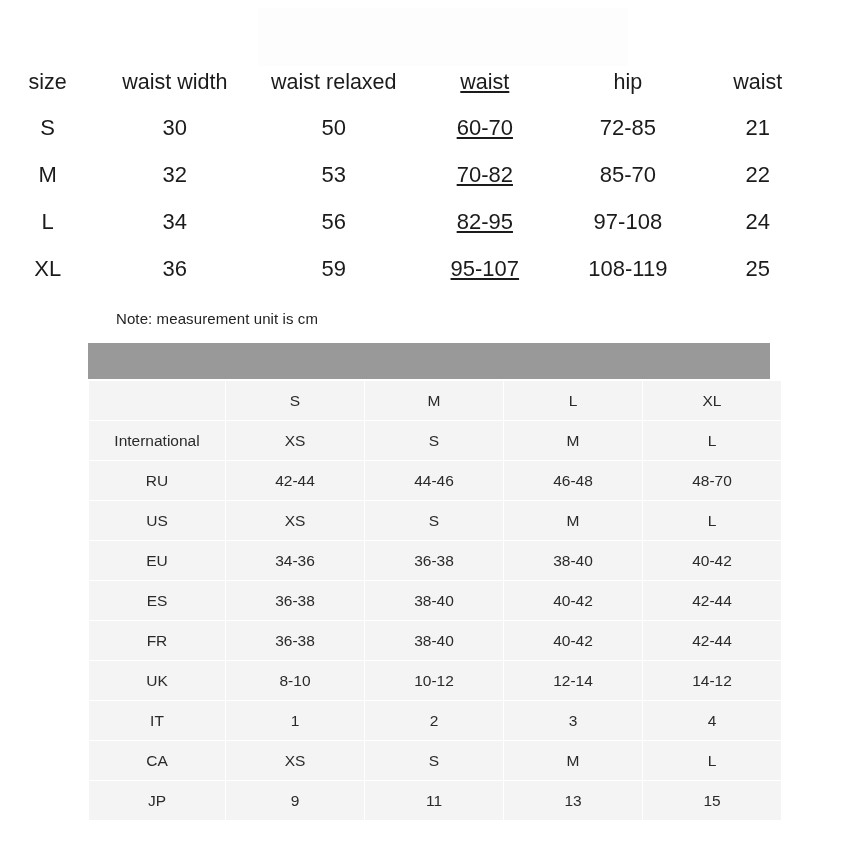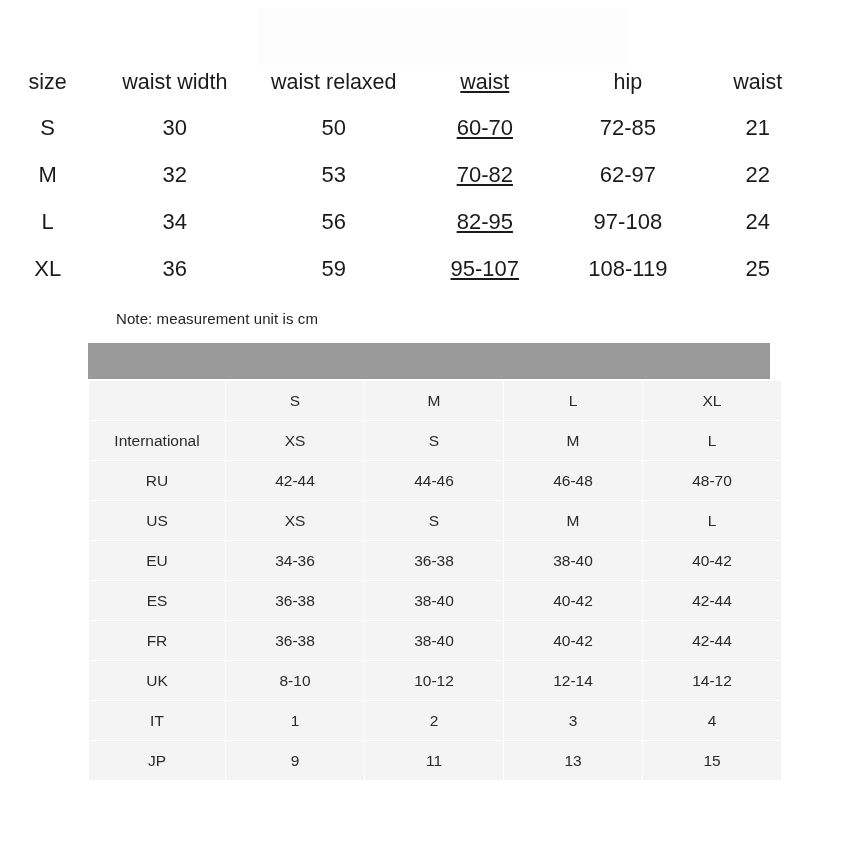--- a/index.html
+++ b/index.html
@@ -138,21 +138,21 @@
       <td class="col-wr v-wr">50</td>
       <td class="col-waist v-waist">60-70</td>
       <td class="col-hip v-hip">72-85</td>
       <td class="col-crotch v-crotch">21</td>
     </tr>
     <tr>
       <td class="col-size v-size">M</td>
       <td class="col-ww v-ww">32</td>
       <td class="col-wr v-wr">53</td>
       <td class="col-waist v-waist">70-82</td>
-      <td class="col-hip v-hip">62-97</td>
+      <td class="col-hip v-hip">85-70</td>
       <td class="col-crotch v-crotch">22</td>
     </tr>
     <tr>
       <td class="col-size v-size">L</td>
       <td class="col-ww v-ww">34</td>
       <td class="col-wr v-wr">56</td>
       <td class="col-waist v-waist">82-95</td>
       <td class="col-hip v-hip">97-108</td>
       <td class="col-crotch v-crotch">24</td>
     </tr>
@@ -231,20 +231,27 @@
         <td class="val-cell">14-12</td>
       </tr>
       <tr>
         <td class="label-cell">IT</td>
         <td class="val-cell">1</td>
         <td class="val-cell">2</td>
         <td class="val-cell">3</td>
         <td class="val-cell">4</td>
       </tr>
       <tr>
+        <td class="label-cell">CA</td>
+        <td class="val-cell">XS</td>
+        <td class="val-cell">S</td>
+        <td class="val-cell">M</td>
+        <td class="val-cell">L</td>
+      </tr>
+      <tr>
         <td class="label-cell">JP</td>
         <td class="val-cell">9</td>
         <td class="val-cell">11</td>
         <td class="val-cell">13</td>
         <td class="val-cell">15</td>
       </tr>
     </tbody>
   </table>
 </div>
 

